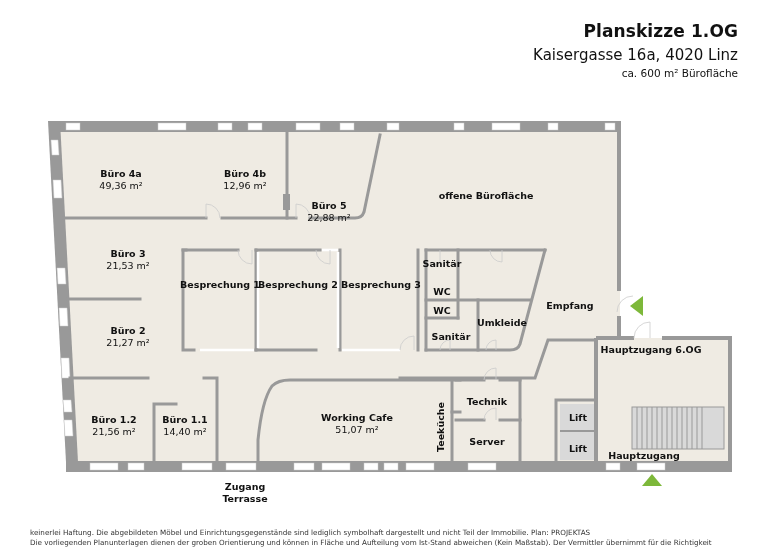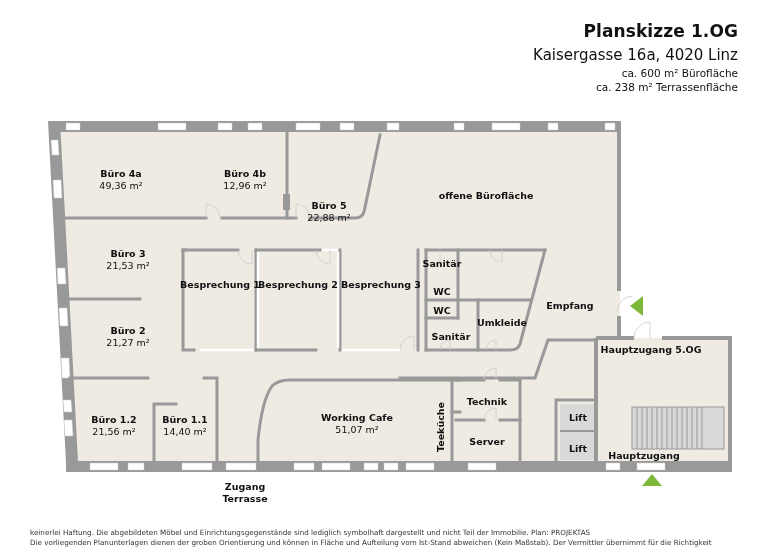--- a/index.html
+++ b/index.html
@@ -17,21 +17,20 @@
     .footer { position: absolute; left: 30px; top: 528px; width: 720px; font-size: 7.2px;
               line-height: 10px; color: #333; }
   </style>
 </head>
 <body>
 
 <div class="header">
   <div class="title">Planskizze 1.OG</div>
   <div class="address">Kaisergasse 16a, 4020 Linz</div>
   <div class="area-line">ca. 600 m² Bürofläche</div>
-  <div class="area-line">ca. 238 m² Terrassenfläche</div>
 </div>
 
 <svg class="plan" viewBox="0 0 768 560" width="768" height="560">
 
   <polygon points="50,122 620,122 620,338 596,338 596,462 68,462" fill="#efebe3"></polygon>
 
   <rect x="596" y="338" width="136" height="124" fill="#efebe3"></rect>
 
   <g fill="#999">
     <rect x="50" y="121" width="570" height="11"></rect>
@@ -230,21 +229,21 @@
 <div class="lbl" style="left:451px;top:331px;">
   <span>Sanitär</span>
 </div>
 <div class="lbl" style="left:502px;top:317px;">
   <span>Umkleide</span>
 </div>
 <div class="lbl" style="left:570px;top:300px;">
   <span>Empfang</span>
 </div>
 <div class="lbl" style="left:651px;top:344px;">
-  <span>Hauptzugang 5.OG</span>
+  <span>Hauptzugang 6.OG</span>
 </div>
 <div class="lbl" style="left:114px;top:414px;text-align:center;">
   <span>Büro 1.2</span>
   <span class="sz">21,56 m²</span>
 </div>
 <div class="lbl" style="left:185px;top:414px;">
   <span>Büro 1.1</span>
   <span class="sz">14,40 m²</span>
 </div>
 <div class="lbl" style="left:357px;top:412px;">

